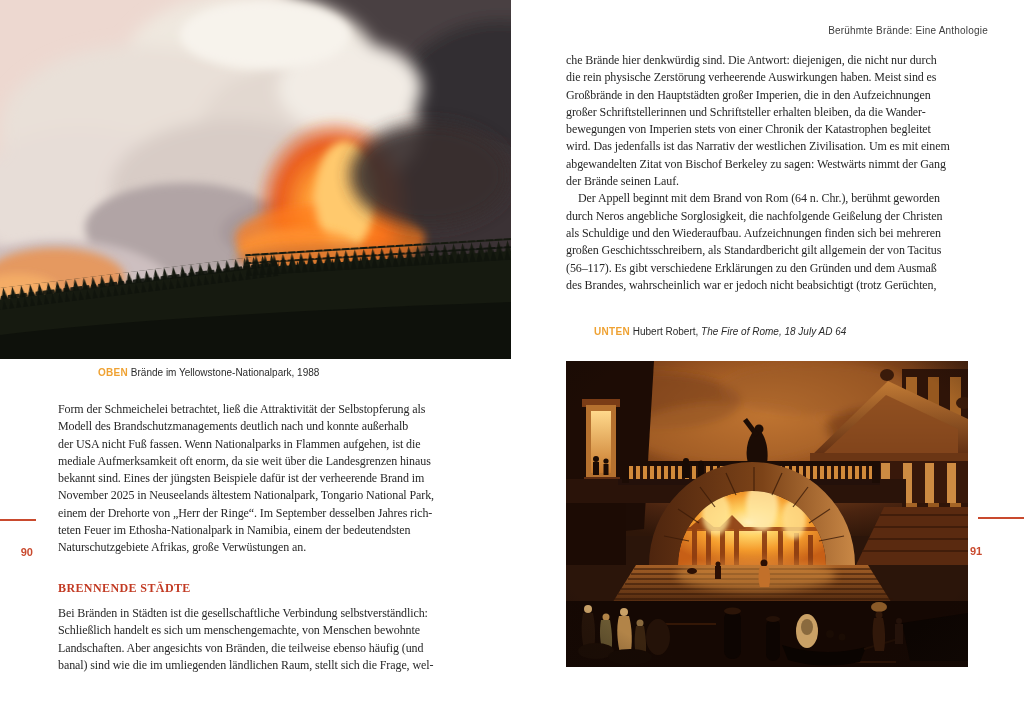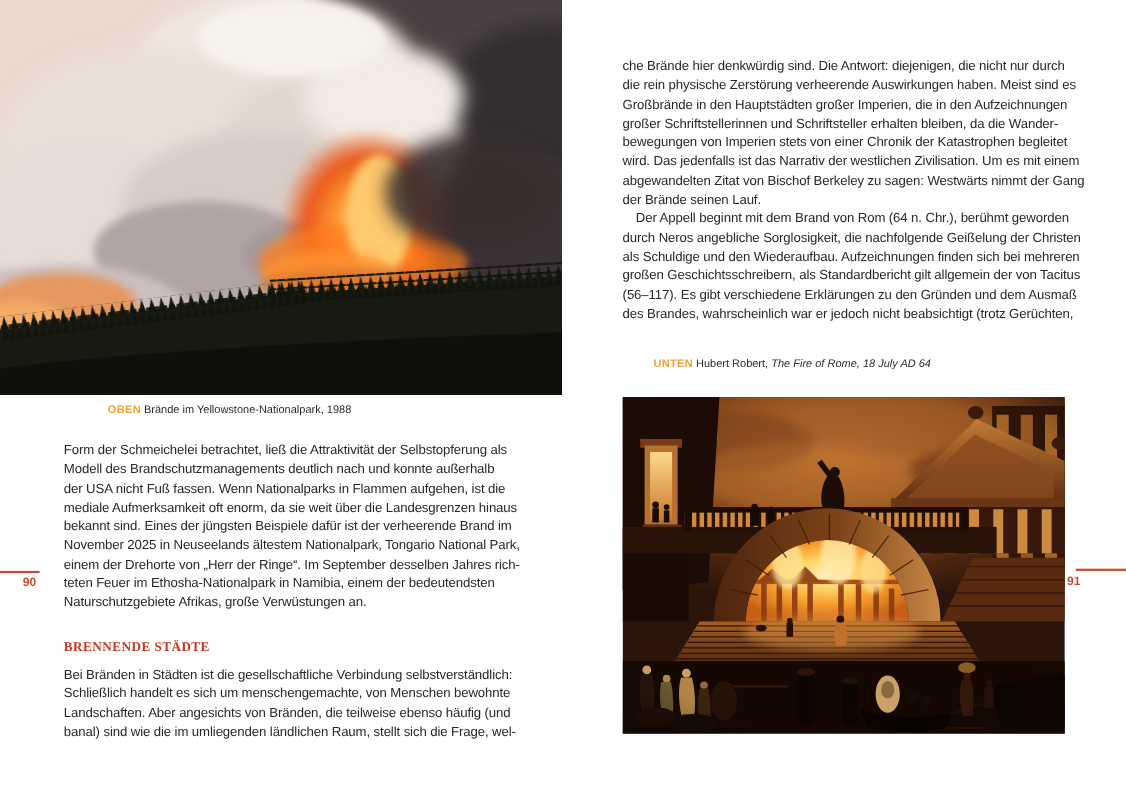--- a/index.html
+++ b/index.html
@@ -1,28 +1,28 @@
 <!DOCTYPE html>
 <html><head>
 <meta charset="utf-8">
 <style>
   html,body{margin:0;padding:0;background:#e9e9e9;}
   .spread{position:relative;width:1024px;height:726px;background:#ffffff;overflow:hidden;
           font-family:"Liberation Sans",sans-serif;color:#272727;}
   .abs{position:absolute;}
   .body-text{font-size:12px;line-height:17.3px;letter-spacing:-0.1px;color:#272727;}
-  .lines{white-space:pre-line;}
+  .lines{white-space:pre-line;font-family:Liberation Serif, serif;}
   .indent-first{text-indent:12px;}
   .caption{font-size:10px;line-height:13.5px;color:#2b2b2b;}
   .caption .cap-label{color:#EFA233;font-weight:bold;letter-spacing:.3px;padding-left:28px;}
   .cap-italic{font-style:italic;}
   .running-header{font-size:10px;color:#3d3d3d;letter-spacing:.2px;}
   .section-heading{font-family:"Liberation Serif",serif;font-weight:bold;font-size:12px;
                    color:#C23A23;letter-spacing:.4px;}
-  .folio{font-size:11px;font-weight:bold;color:#C94A2E;}
+  .folio{font-size:11px;font-weight:bold;color:#C94A2E;margin-top:22px;}
   .folio-rule{height:2px;background:#C94A2E;}
   .img-frame{display:block;}
   svg{display:block;}
 </style>
 </head>
 <body>
 
 <div class="spread">
 
   <div class="abs img-frame" style="left:0;top:0;width:511px;height:359px;">
@@ -110,20 +110,21 @@
   <div class="abs section-heading" style="left:58px;top:581px;">BRENNENDE STÄDTE</div>
 
   <div class="abs body-text lines" style="left:58px;top:605px;width:428px;">Bei Bränden in Städten ist die gesellschaftliche Verbindung selbstverständlich:
 Schließlich handelt es sich um menschengemachte, von Menschen bewohnte
 Landschaften. Aber angesichts von Bränden, die teilweise ebenso häufig (und
 banal) sind wie die im umliegenden ländlichen Raum, stellt sich die Frage, wel-</div>
 
   <div class="abs folio-rule" style="left:0;top:519px;width:36px;"></div>
   <div class="abs folio" style="left:0;top:524px;width:33px;text-align:right;">90</div>
 
+  <div class="abs running-header" style="left:566px;top:25px;width:422px;text-align:right;">Berühmte Brände: Eine Anthologie</div>
 
   <div class="abs" style="left:566px;top:52px;width:430px;">
     <div class="body-text lines">che Brände hier denkwürdig sind. Die Antwort: diejenigen, die nicht nur durch
 die rein physische Zerstörung verheerende Auswirkungen haben. Meist sind es
 Großbrände in den Hauptstädten großer Imperien, die in den Aufzeichnungen
 großer Schriftstellerinnen und Schriftsteller erhalten bleiben, da die Wander-
 bewegungen von Imperien stets von einer Chronik der Katastrophen begleitet
 wird. Das jedenfalls ist das Narrativ der westlichen Zivilisation. Um es mit einem
 abgewandelten Zitat von Bischof Berkeley zu sagen: Westwärts nimmt der Gang
 der Brände seinen Lauf.</div>

